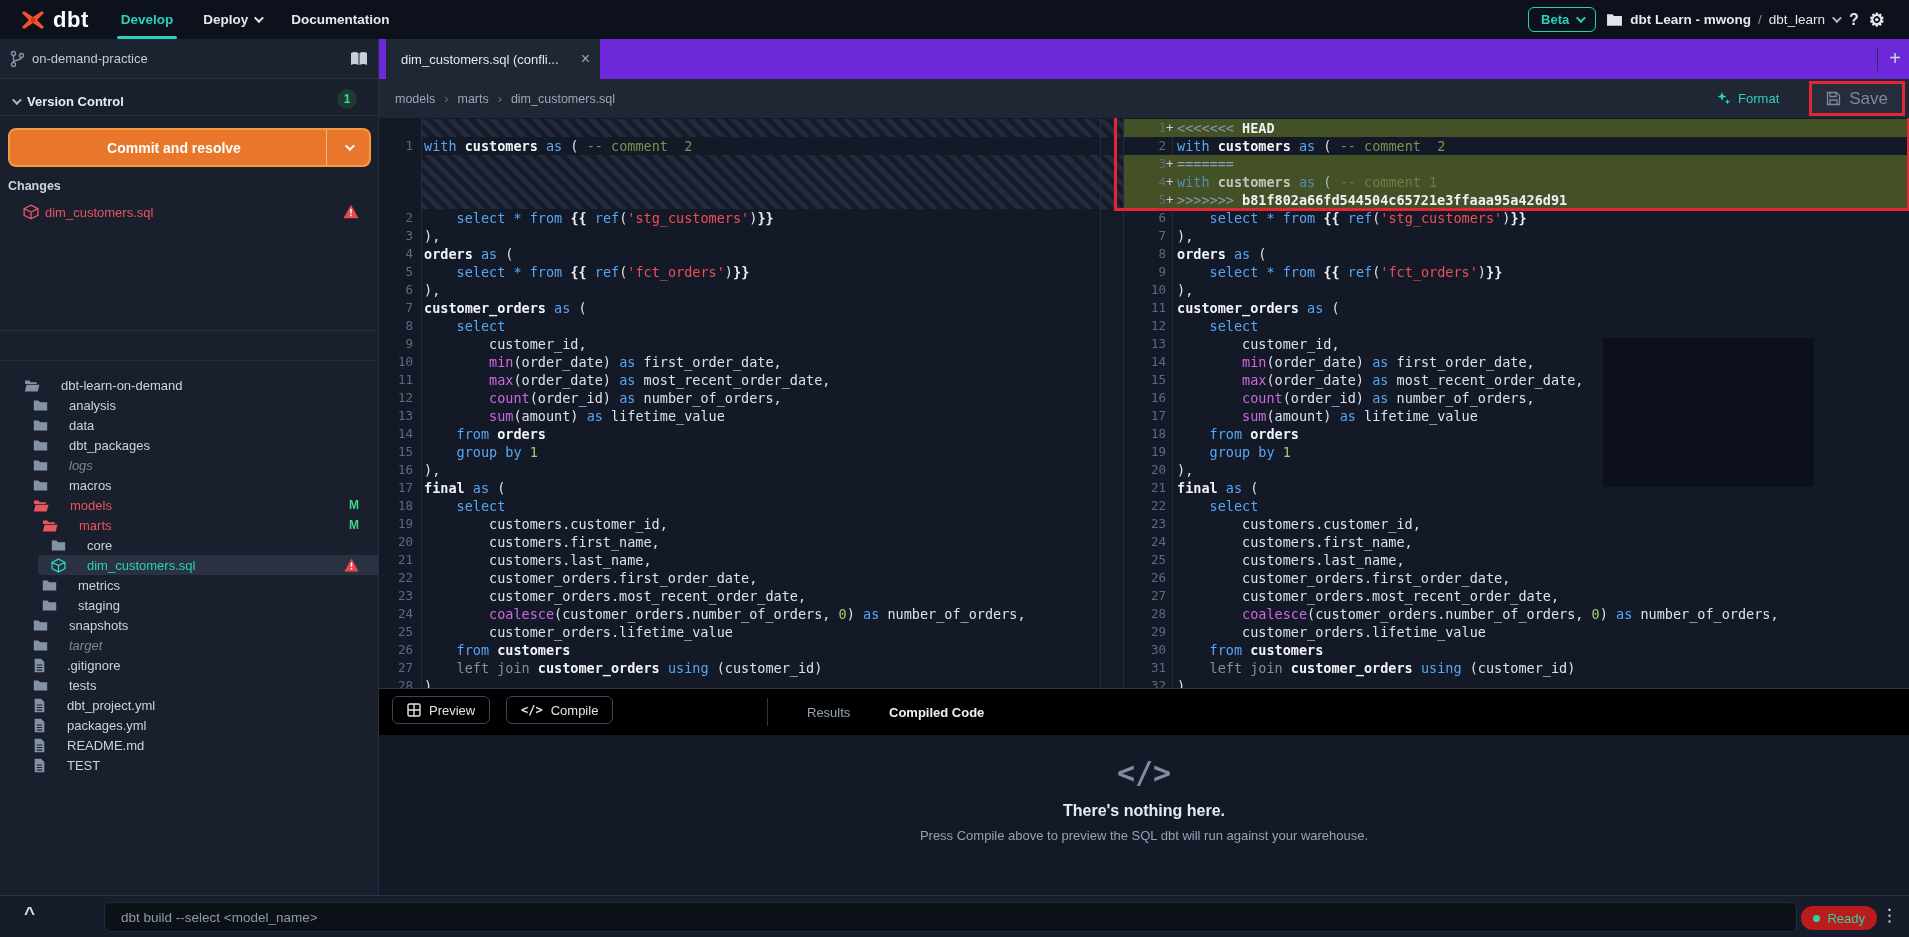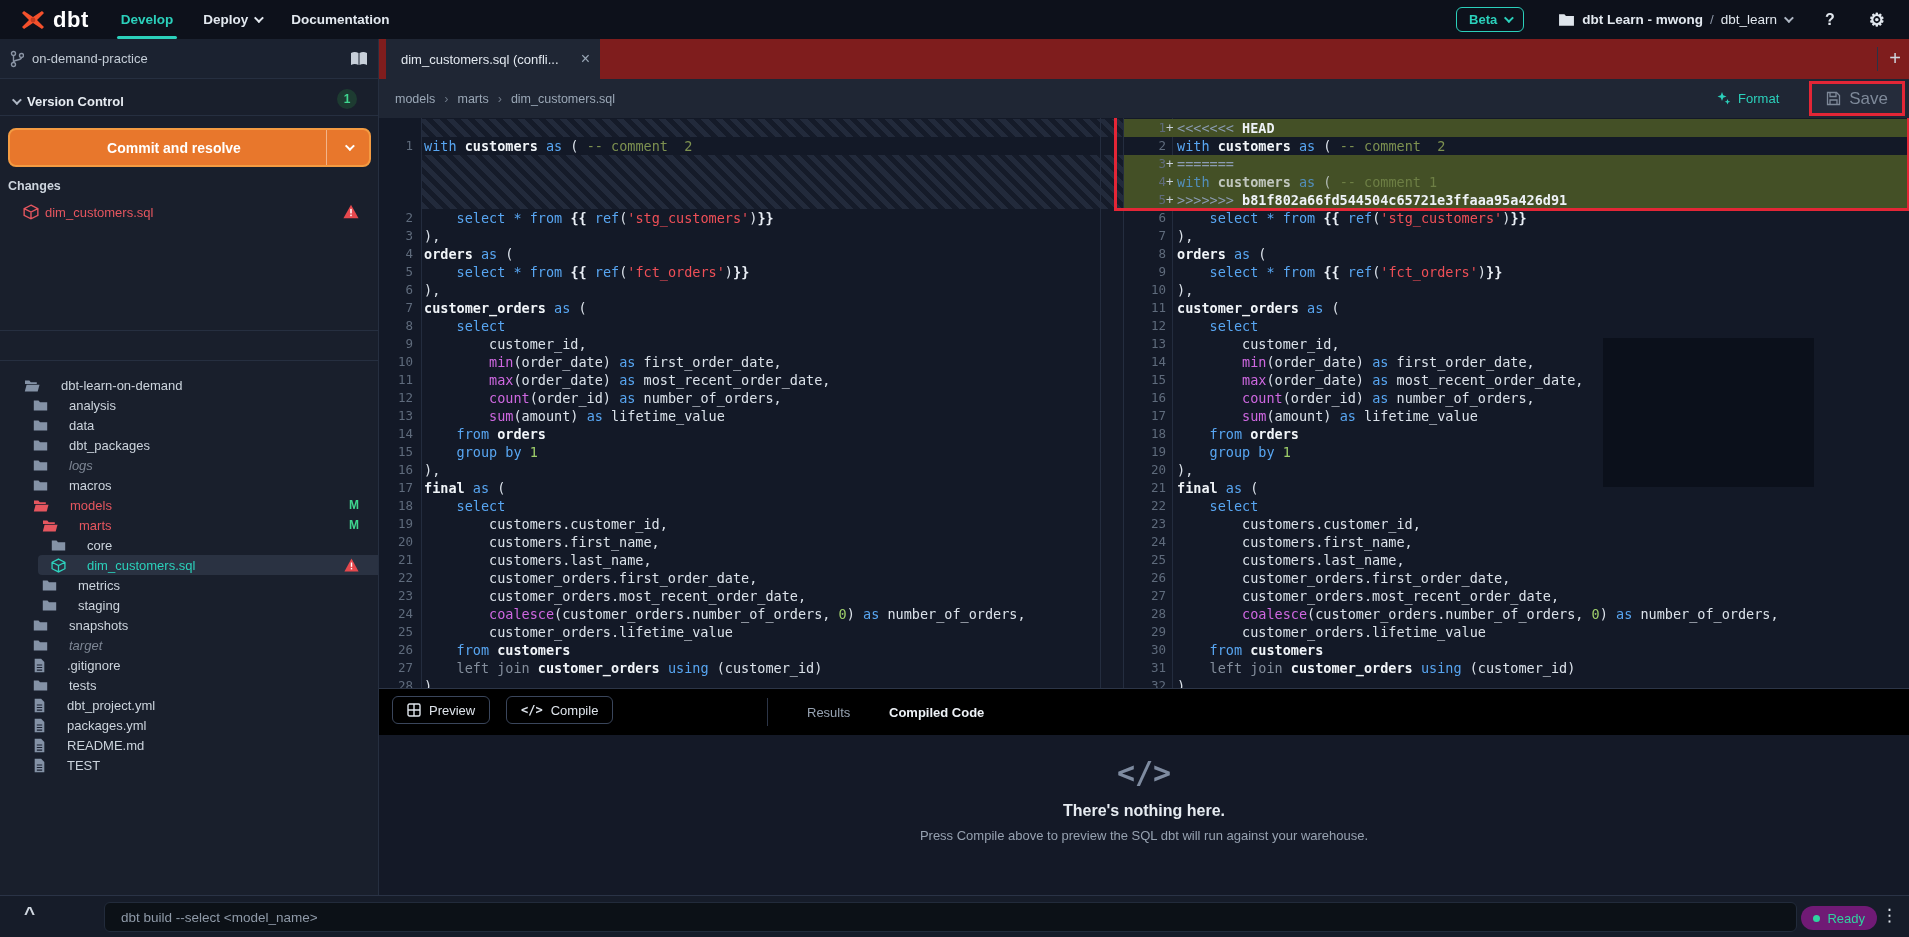--- a/index.html
+++ b/index.html
@@ -10,21 +10,21 @@
   .topnav{position:absolute;left:0;top:0;width:1909px;height:39px;background:#0d111b;
           display:flex;align-items:center;}
   .logo{margin-left:20px;display:flex;align-items:center;}
   .brand{font-weight:bold;font-size:22px;color:#fff;margin-left:7px;letter-spacing:.5px;}
   .navmenu{display:flex;margin-left:32px;height:39px;align-items:center;gap:30px;}
   .nav-item{display:flex;align-items:center;gap:6px;color:#e2e8ef;font-size:13.5px;font-weight:bold;
             height:39px;cursor:pointer;position:relative;}
   .nav-item.active{color:var(--c-accent_teal,#2bd0bb);}
   .nav-item.active::after{content:"";position:absolute;left:-4px;right:-4px;bottom:0;height:3px;
             background:var(--c-accent_teal,#2bd0bb);border-radius:2px;}
-  .nav-right{margin-left:auto;display:flex;align-items:center;gap:34px;margin-right:24px;}
+  .nav-right{margin-left:auto;display:flex;align-items:center;gap:10px;margin-right:24px;}
   .beta-pill{display:flex;align-items:center;gap:7px;border:1.5px solid var(--c-accent_teal,#2bd0bb);
              color:var(--c-accent_teal,#2bd0bb);font-weight:bold;border-radius:6px;padding:4px 12px;}
   .account{display:flex;align-items:center;gap:7px;color:#e2e8ef;font-size:13.5px;}
   .account b{font-weight:bold;}
   .account .sep{color:#8a94a4;}
   .iconbtn{color:#e2e8ef;font-weight:bold;font-size:16px;}
   .chev{display:inline-block;width:7px;height:7px;border-right:2px solid currentColor;
         border-bottom:2px solid currentColor;transform:rotate(45deg) translateY(-2px);}
   
   .sidebar{position:absolute;left:0;top:39px;width:379px;height:856px;background:#191f2c;
@@ -58,21 +58,21 @@
   .tree-item .lbl{margin-left:21px;white-space:nowrap;}
   .tree-item.muted-italic{color:#7d8694;font-style:italic;}
   .tree-item.red{color:var(--c-error_red,#e5565f);}
   .tree-item.teal{color:var(--c-accent_teal,#2dd4bf);}
   .tree-item.selected::before{content:"";position:absolute;left:38px;right:0;top:0;bottom:0;
        background:#2a3242;border-radius:4px 0 0 4px;}
   .tree-item>*{position:relative;}
   .tree-badge{position:absolute !important;right:19px;color:var(--c-badge_green,#3fd68f);
               font-weight:bold;font-size:12px;}
   
-  .tabbar{position:absolute;left:379px;top:39px;width:1530px;height:40px;background:#7f1d1d;text-align:right;}
+  .tabbar{position:absolute;left:379px;top:39px;width:1530px;height:40px;background:#6d28d9;text-align:right;}
   .tab{position:absolute;left:7px;top:0;width:214px;height:40px;background:#1f2634;
        display:flex;align-items:center;padding:0 10px 0 15px;}
   .tab-title{white-space:nowrap;overflow:hidden;max-width:168px;color:#e2e8ef;}
   .tab-close{margin-left:auto;color:#9aa7b6;font-size:16px;cursor:pointer;}
   .tab-plus-divider{position:absolute;right:31px;top:8px;height:24px;width:1px;background:#2a3346;}
   .tab-plus{position:absolute;right:8px;top:8px;font-size:20px;color:#cfd6df;cursor:pointer;}
   .toolbar{position:absolute;left:379px;top:79px;width:1530px;height:39px;background:#1f2634;
            display:flex;align-items:center;}
   .breadcrumb{display:flex;align-items:center;gap:9px;margin-left:16px;color:#9aa7b6;font-size:12.5px;flex:1;}
   .breadcrumb .bsep{color:#6e7988;}
@@ -134,21 +134,21 @@
   .empty-title{margin-top:12px;font-weight:bold;font-size:16px;color:#e6ebf1;}
   .empty-sub{margin-top:8px;font-size:13px;color:#96a1b0;}
   
   .cmdbar{position:absolute;left:0;top:895px;width:1909px;height:42px;background:#161c29;
           border-top:1px solid #2a3346;}
   .cmd-caret{position:absolute;left:24px;top:7px;font-size:19px;font-weight:bold;color:#cfd6df;cursor:pointer;}
   .cmd-input{position:absolute;left:104px;top:6px;width:1693px;height:30px;background:#0c1117;
              border:1px solid #222b3b;border-radius:6px;color:#9aa6b5;font-size:13.5px;
              padding:0 16px;font-family:"Liberation Sans",sans-serif;outline:none;}
   .cmd-input::placeholder{color:#8f9aa8;opacity:1;}
-  .ready-pill{position:absolute;right:32px;top:10px;height:24px;border-radius:12px;background:#701a75;
+  .ready-pill{position:absolute;right:32px;top:10px;height:24px;border-radius:12px;background:#b91c1c;
               display:flex;align-items:center;gap:7px;padding:0 12px;color:var(--c-status_green,#2fd3a0);}
   .ready-dot{width:7px;height:7px;border-radius:50%;background:var(--c-status_green,#2fd3a0);}
   .kebab{position:absolute;right:12px;top:9px;font-size:17px;color:#dfe5ec;letter-spacing:-1px;cursor:pointer;}
   svg{display:block;}
 </style>
 </head>
 <body>
 
 <div class="app">
 

